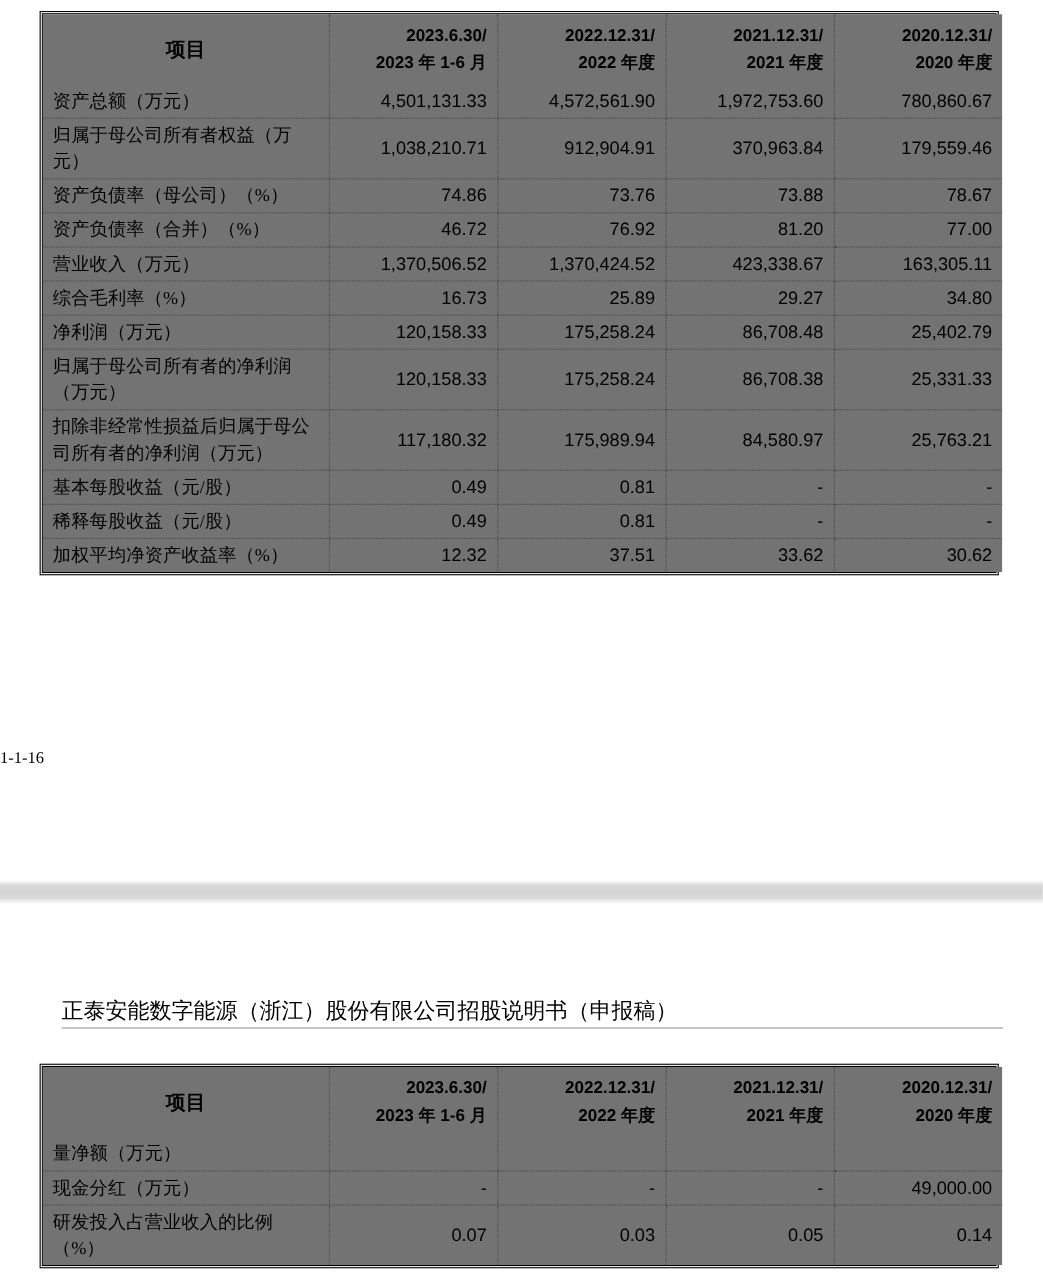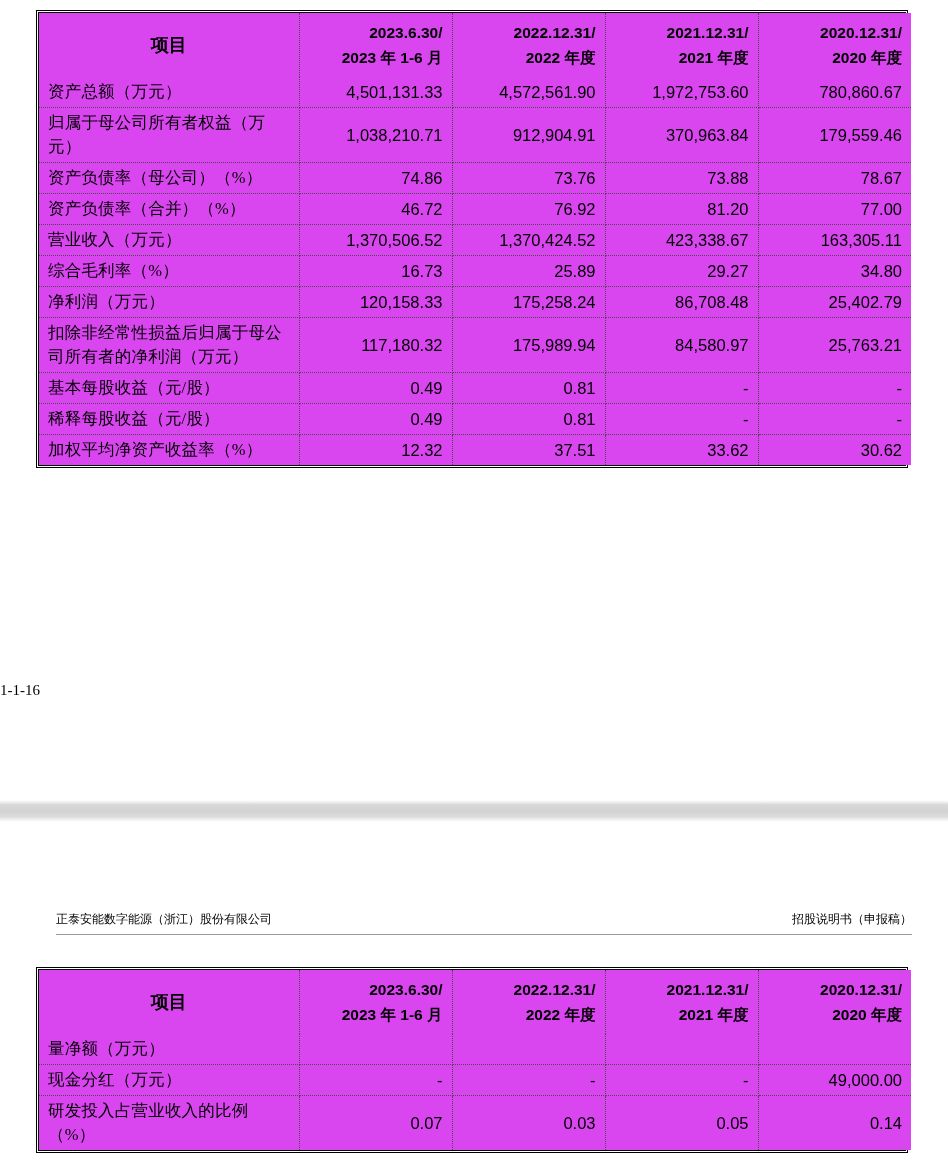--- a/index.html
+++ b/index.html
@@ -41,43 +41,42 @@
                 #f4f4f4 92%,
                 #ffffff 100%);
   }
 
   
   .run-head {
     position: absolute;
     left: 56px;
     width: 856px;
     display: flex;
-    justify-content: space-between;
     align-items: flex-end;
-    font-size: 12px;
+    font-size: 20px;
     line-height: 22px;
     padding-bottom: 4px;
     border-bottom: 1px solid #9a9a9a;
     font-family: "Liberation Serif", "DejaVu Serif", serif;
   }
 
   
   .tbl-wrap {
     position: absolute;
     left: 36px;
     width: 872px;
     border: 3px double #000000;
     background: #ffffff;
     box-sizing: border-box;
   }
   table.fin {
     width: 100%;
     border-collapse: collapse;
     table-layout: fixed;
-    background: #d946ef;
+    background: #737373;
   }
   table.fin td, table.fin th {
     border: 1px dotted #4a4a4a;
     padding: 3px 9px;
     font-size: 16.5px;
     line-height: 24px;
     vertical-align: middle;
     box-sizing: border-box;
   }
   table.fin tr > *:first-child { border-left: none; }
@@ -213,20 +212,27 @@
             <td class="num">34.80</td>
           </tr>
           <tr>
             <td class="label">净利润（万元）</td>
             <td class="num">120,158.33</td>
             <td class="num">175,258.24</td>
             <td class="num">86,708.48</td>
             <td class="num">25,402.79</td>
           </tr>
           <tr>
+            <td class="label">归属于母公司所有者的净利润（万元）</td>
+            <td class="num">120,158.33</td>
+            <td class="num">175,258.24</td>
+            <td class="num">86,708.38</td>
+            <td class="num">25,331.33</td>
+          </tr>
+          <tr>
             <td class="label">扣除非经常性损益后归属于母公司所有者的净利润（万元）</td>
             <td class="num">117,180.32</td>
             <td class="num">175,989.94</td>
             <td class="num">84,580.97</td>
             <td class="num">25,763.21</td>
           </tr>
           <tr>
             <td class="label">基本每股收益（元/股）</td>
             <td class="num">0.49</td>
             <td class="num">0.81</td>

